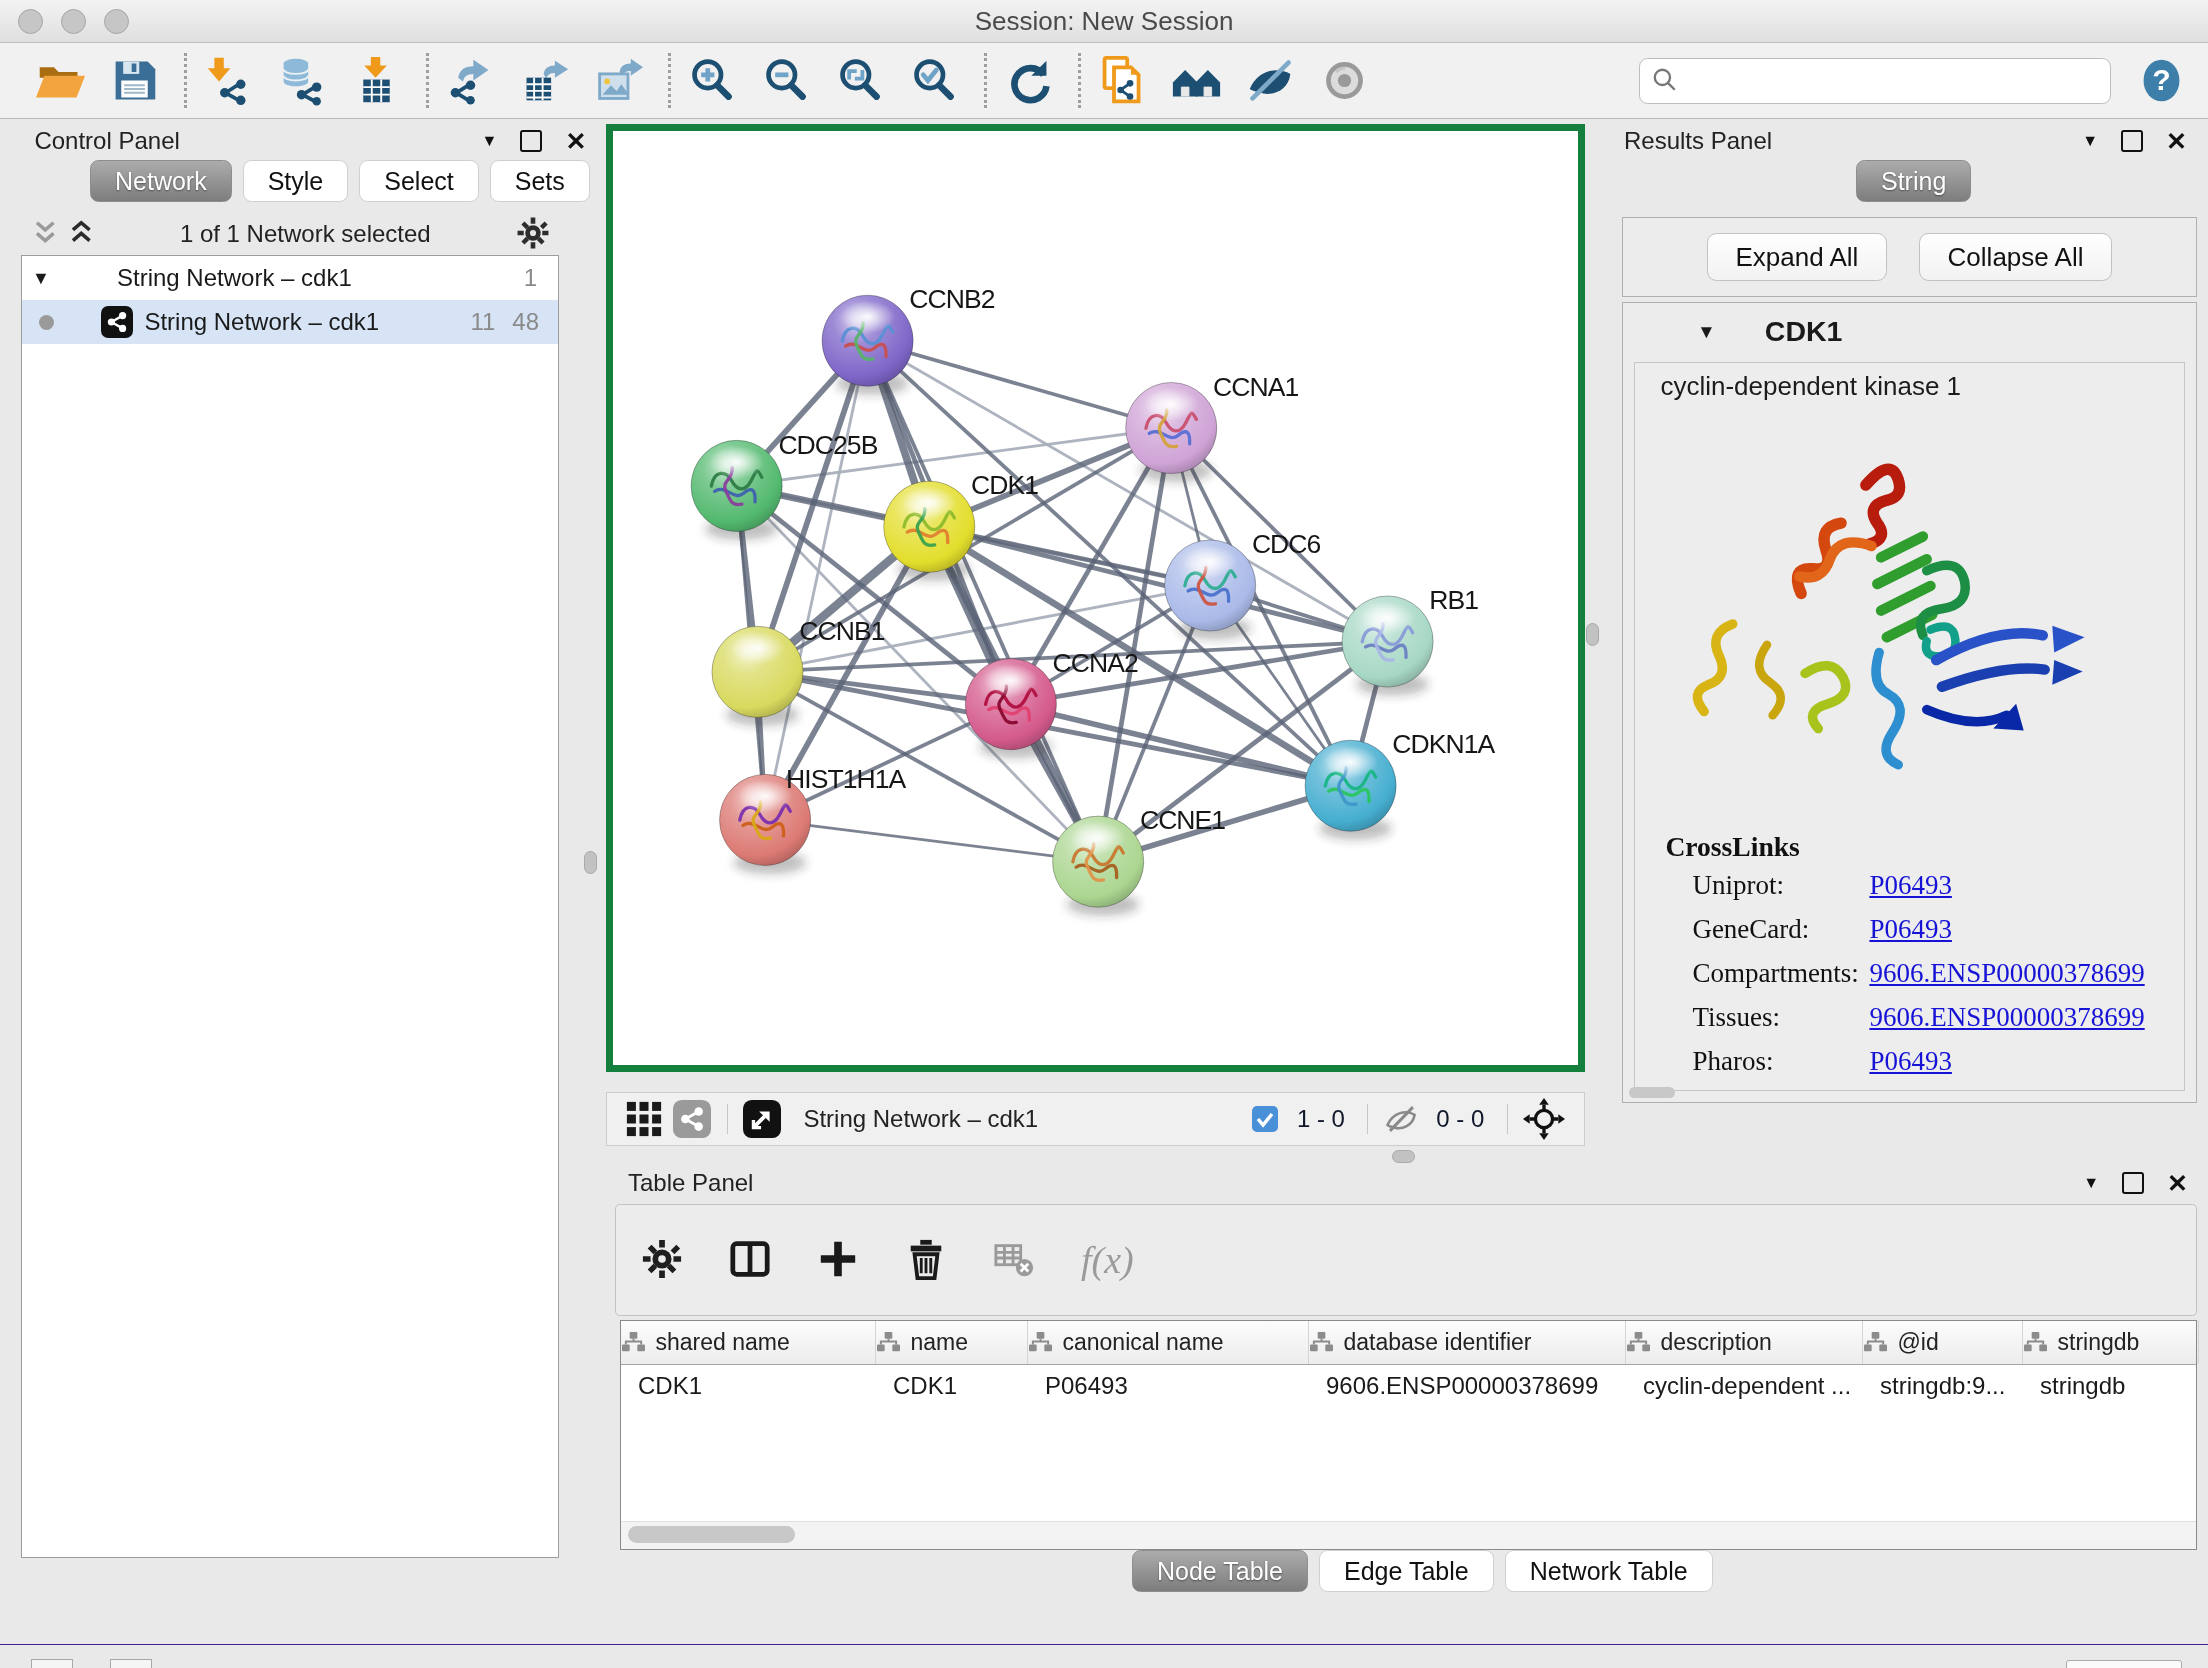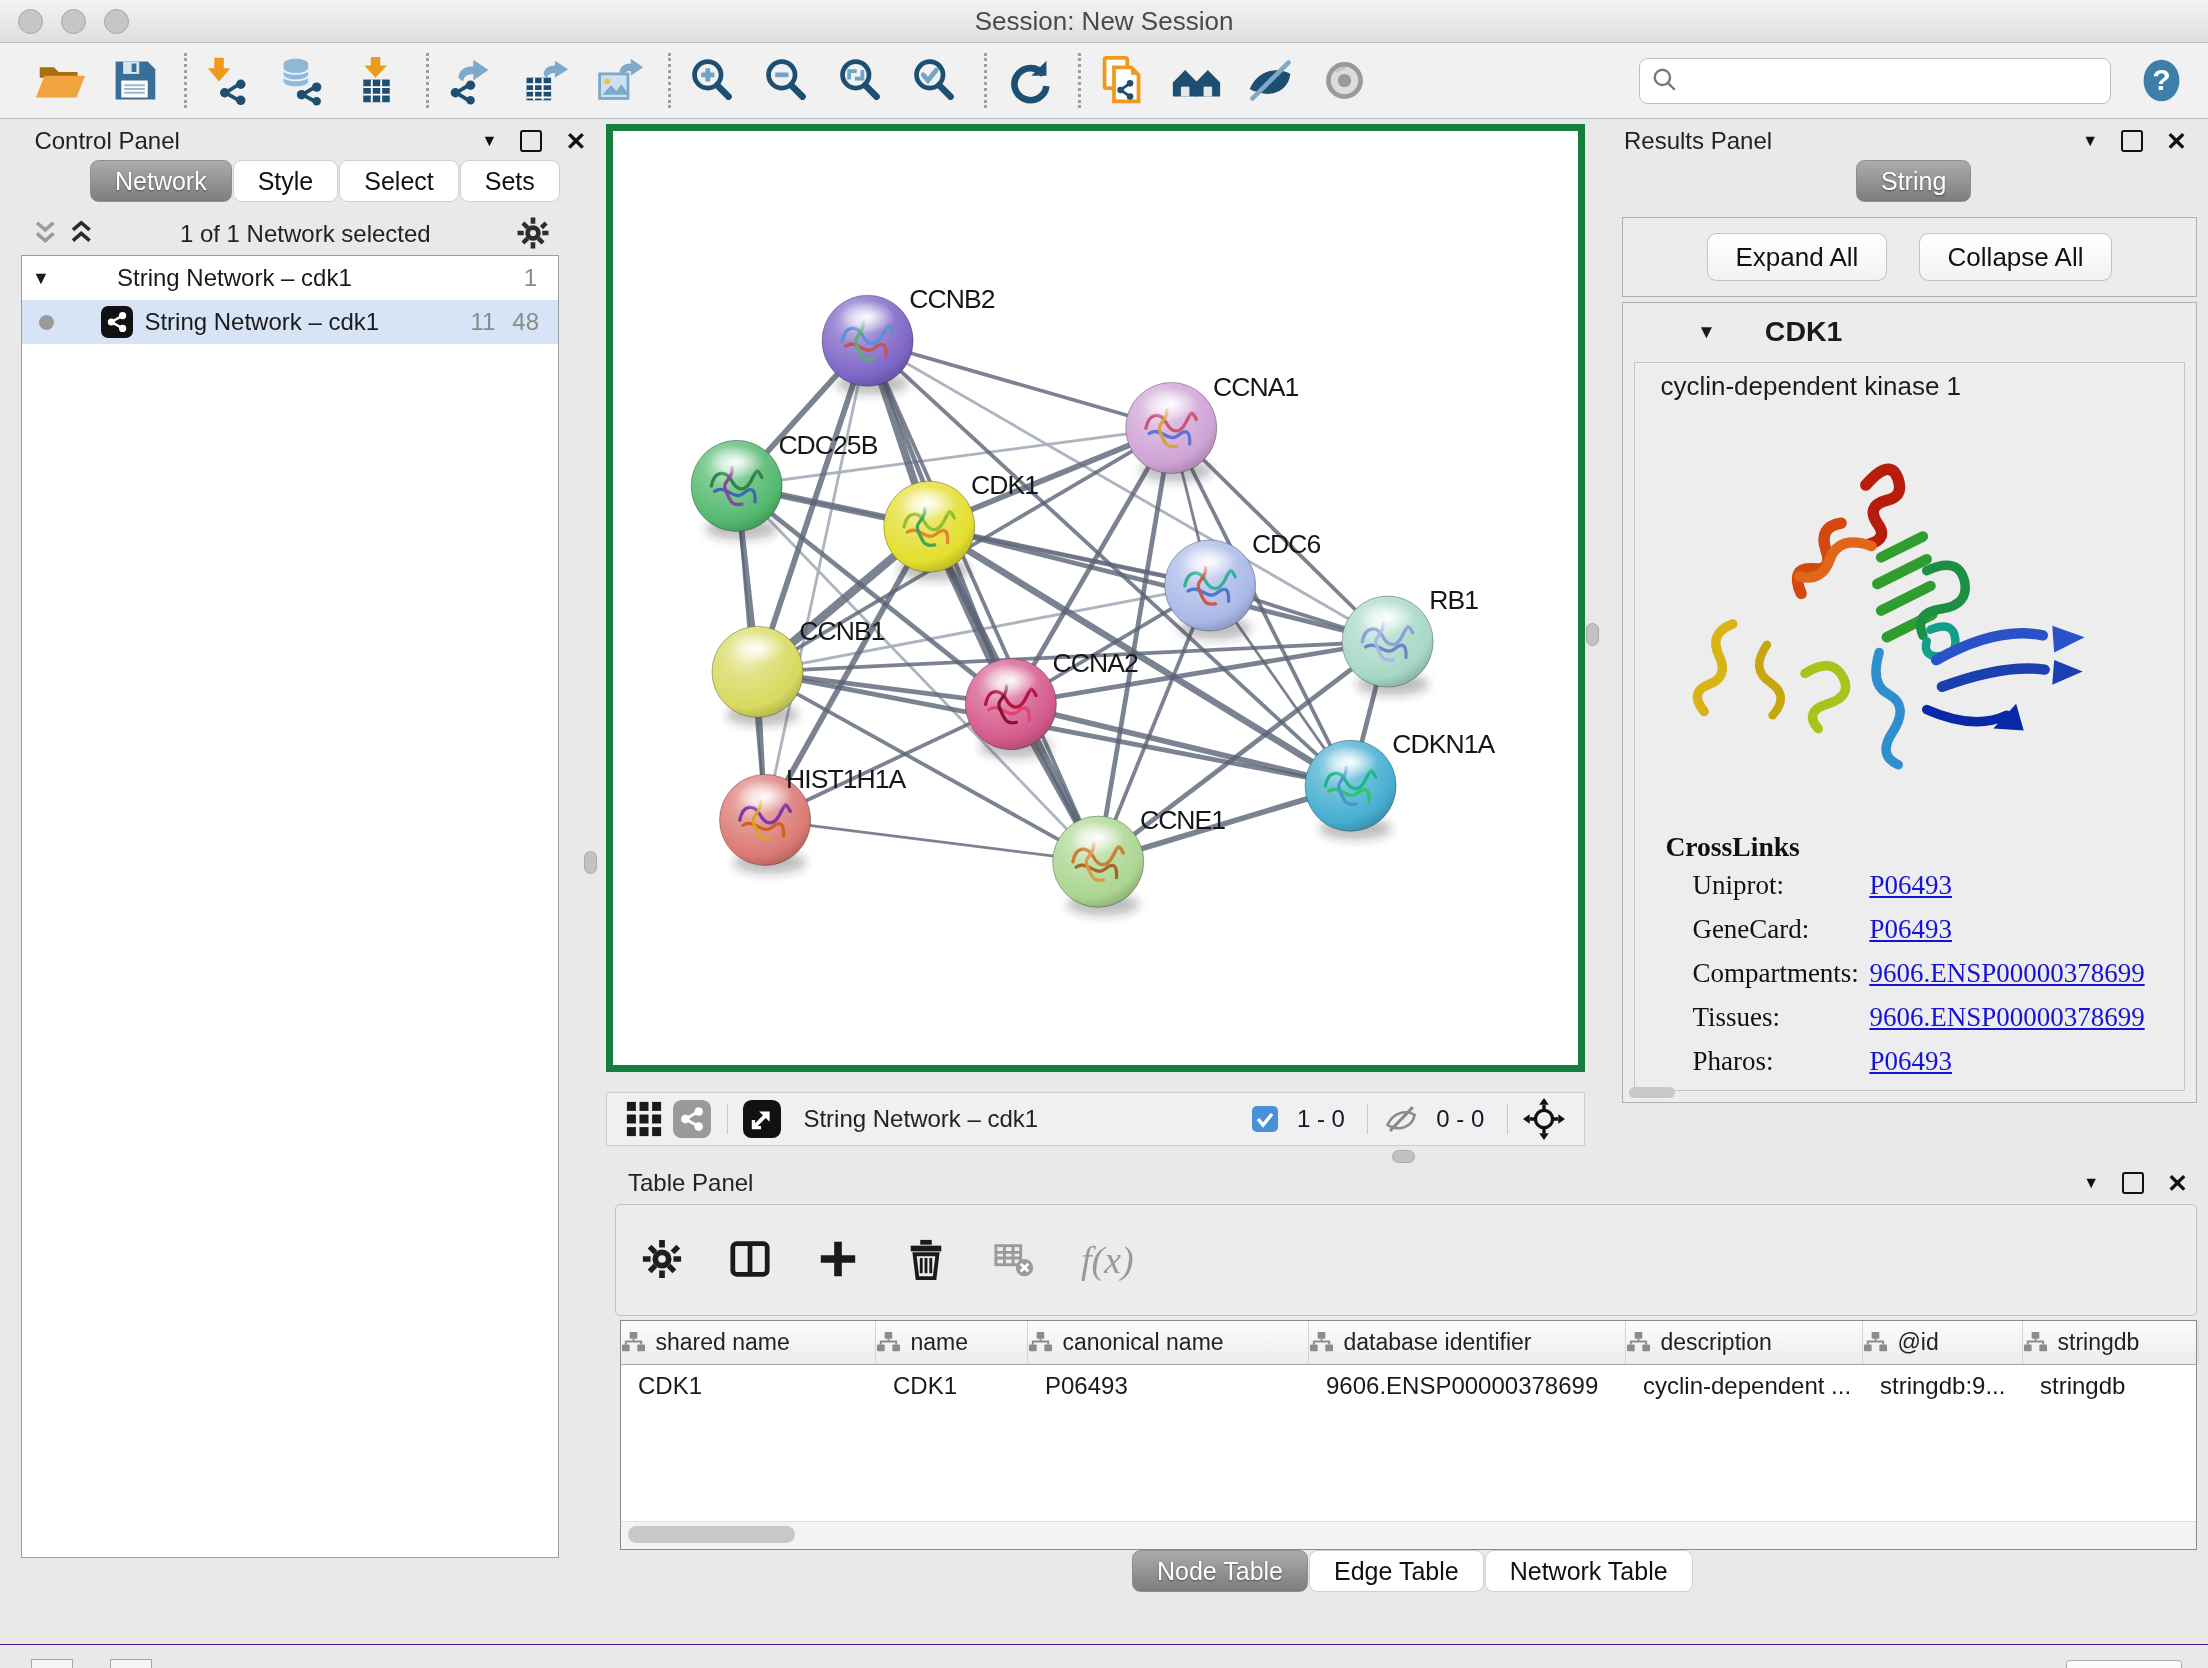--- a/index.html
+++ b/index.html
@@ -27,21 +27,21 @@
   
   .panel-head{position:absolute;height:34px;display:flex;align-items:center;font-size:24px;color:#222}
   .ph-title{padding-left:0}
   .ph-ctrl{margin-left:auto;display:flex;align-items:center;gap:23px}
   .ph-caret{font-size:16px;color:#111}
   .ph-float{width:18px;height:18px;border:2.9px solid #111;border-radius:2.9px}
   .ph-close{font-size:25px;font-weight:bold;color:#111}
   
   .tabrow{position:absolute;display:flex}
   .tab{height:40px;display:flex;align-items:center;padding:0 24px;background:#fff;
-    border:1px solid #cfcfcf;border-radius:8.6px;font-size:25px;color:#111;margin-right:1px;white-space:nowrap}
+    border:1px solid #cfcfcf;border-radius:8.6px;font-size:25px;color:#111;margin-right:11px;white-space:nowrap}
   .tab.sel{background:linear-gradient(#acacac,#7d7d7d);color:#fff;border-color:#8d8d8d;
     text-shadow:0 1px 1.9px rgba(0,0,0,.45)}
   
   .cp-strip{position:absolute;left:21px;top:213px;width:538px;height:42px;display:flex;align-items:center}
   .cp-count{flex:1;text-align:center;font-size:24px;color:#222}
   .cp-list{position:absolute;left:21px;top:255px;width:538px;height:1303px;background:#fff;
     border:1px solid #9d9d9d;box-sizing:border-box}
   .tree-row{height:44px;display:flex;align-items:center;font-size:24px}
   .tree-row.sel{background:#d6e4f6}
   .tree-caret{width:38px;text-align:center;font-size:18px}

